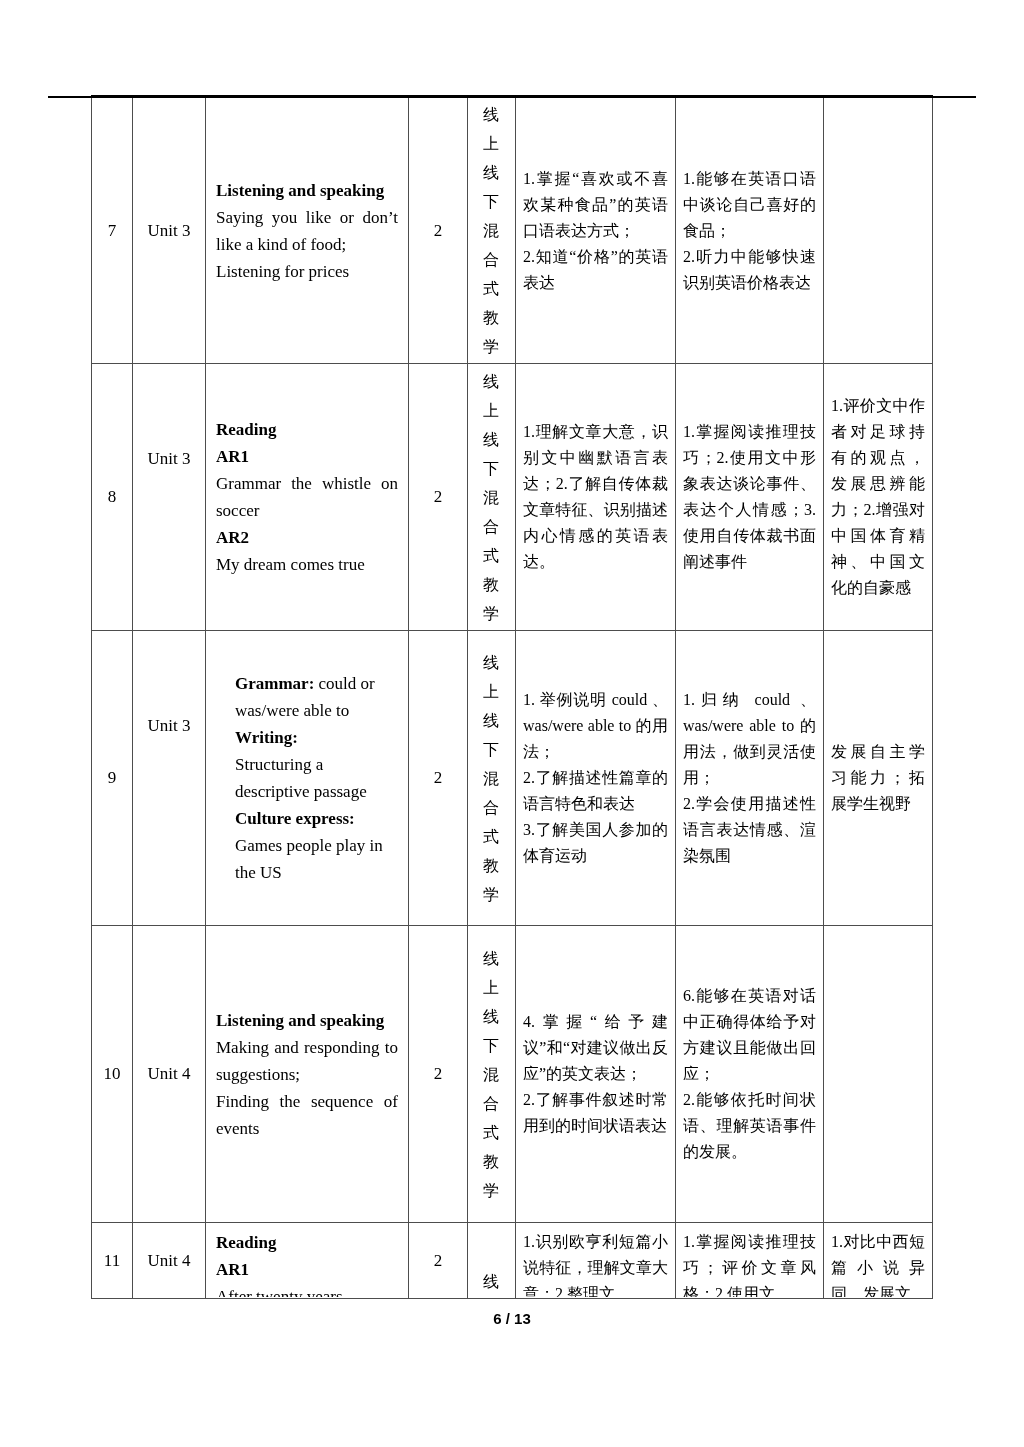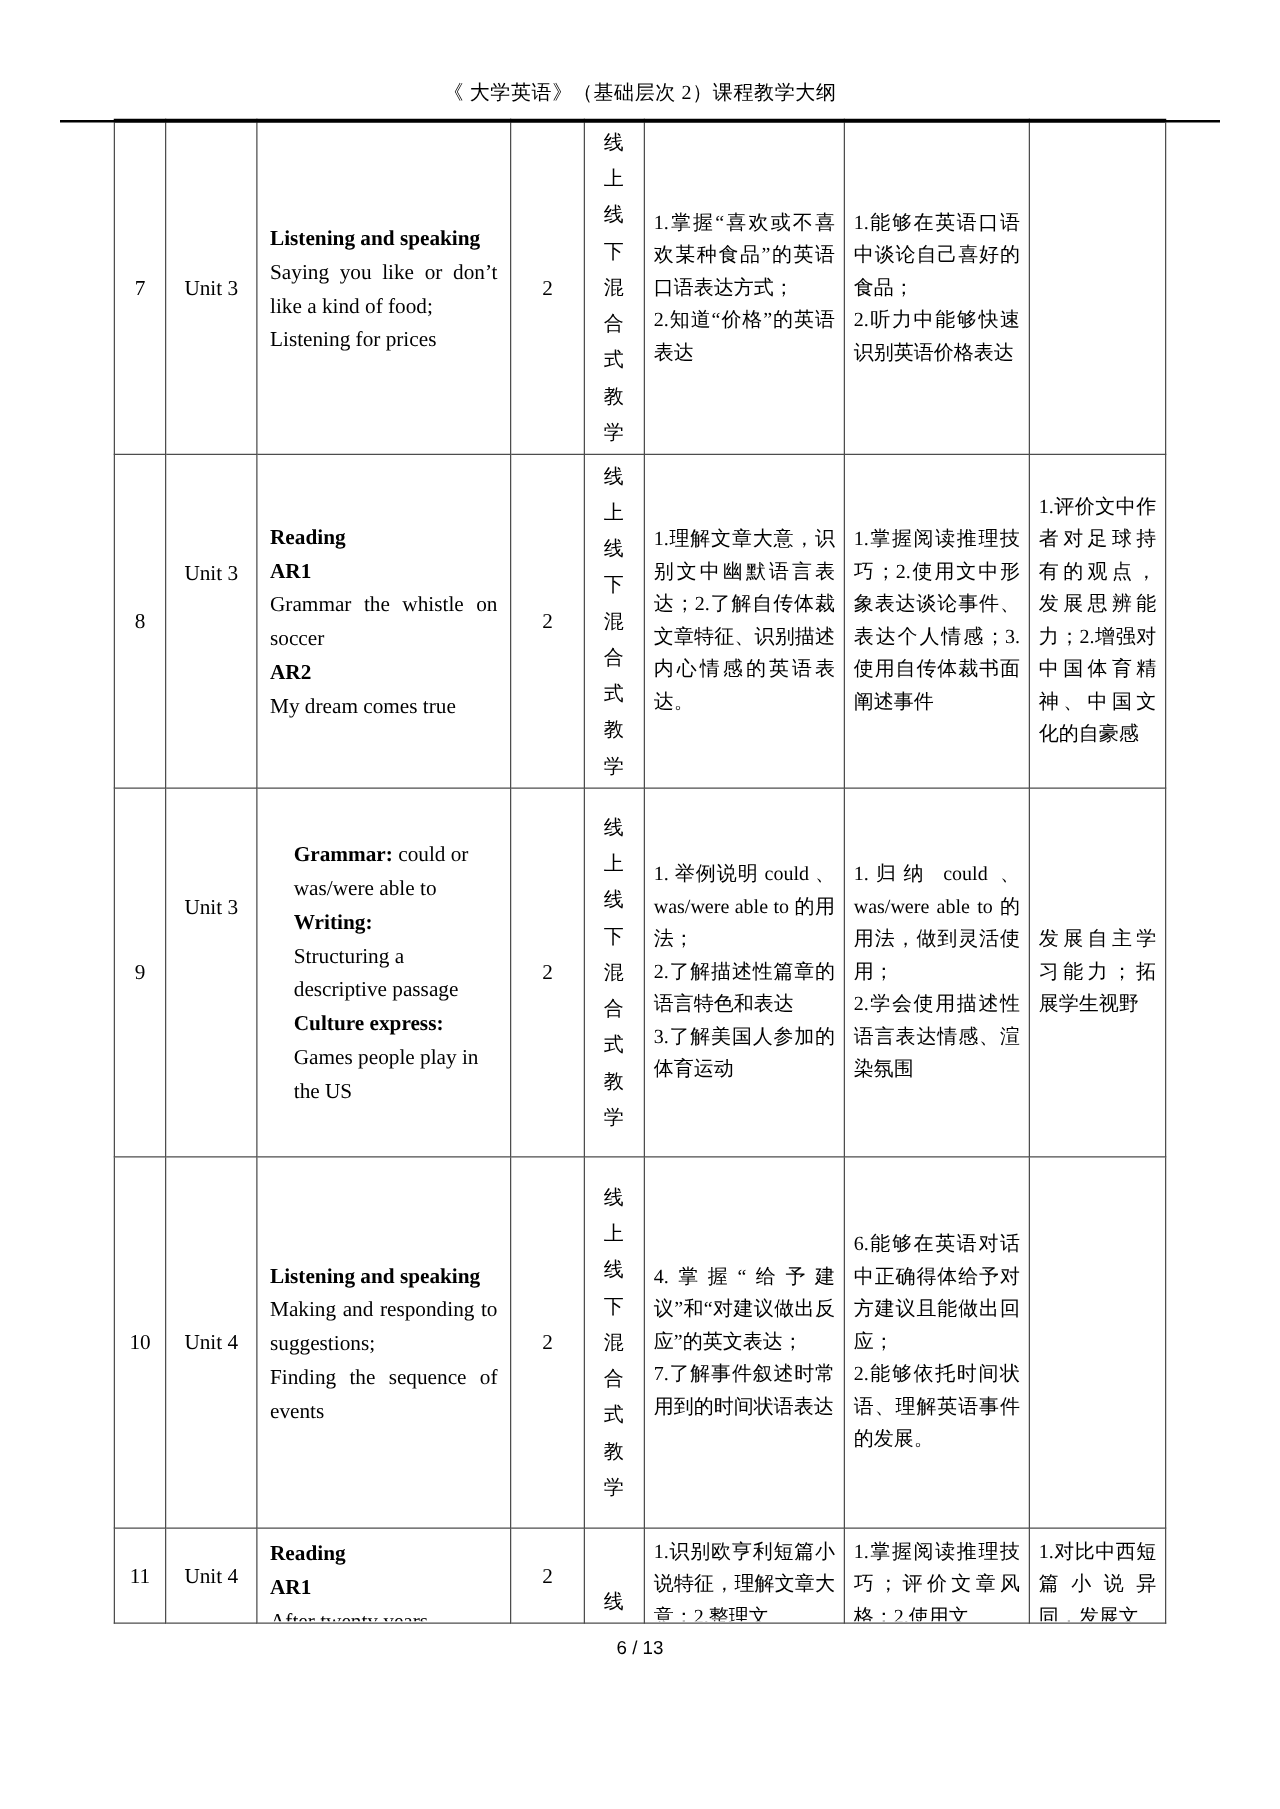--- a/index.html
+++ b/index.html
@@ -36,27 +36,26 @@
   tbody tr:nth-child(2) td.c-unit .cw,
   tbody tr:nth-child(3) td.c-unit .cw{padding-top:85px;}
   
   tbody tr:nth-child(5) td.c-content,
   tbody tr:nth-child(5) td.c-cjk{vertical-align:top;}
   tbody tr:nth-child(5) td.c-content .cw,
   tbody tr:nth-child(5) td.c-cjk .cw{padding-top:6px;max-height:68px;overflow:hidden;}
   tbody tr:nth-child(5) td.c-method{vertical-align:bottom;}
   tbody tr:nth-child(5) td.c-method .cw{padding-bottom:2px;}
   .page-footer{position:absolute;top:1310px;left:0;width:100%;text-align:center;
-               font-family:"Liberation Sans",sans-serif;font-weight:400;font-size:15px;}
+               font-family:"Liberation Sans",sans-serif;font-weight:700;font-size:15px;}
 </style>
 </head>
 <body>
 
 <div class="page">
-  <div class="doc-header">《 大学英语》（基础层次 2）课程教学大纲</div>
   <div class="header-rule"></div>
 
   <table class="syllabus">
     <colgroup>
       <col style="width:41px">
         <col style="width:73px">
         <col style="width:203px">
       <col style="width:59px">
         <col style="width:48px">
         <col style="width:160px">
@@ -195,21 +194,21 @@
           </td>
           <td class="c-hours">
             <div class="cw">2</div>
           </td>
           <td class="c-method">
             <div class="cw">线上线下混合式教学</div>
           </td>
           <td class="c-cjk">
             <div class="cw">
               <p>4.掌握“给予建议”和“对建议做出反应”的英文表达；</p>
-              <p>7.了解事件叙述时常用到的时间状语表达</p>
+              <p>2.了解事件叙述时常用到的时间状语表达</p>
             </div>
           </td>
           <td class="c-cjk">
             <div class="cw">
               <p>6.能够在英语对话中正确得体给予对方建议且能做出回应；</p>
               <p>2.能够依托时间状语、理解英语事件的发展。</p>
             </div>
           </td>
           <td class="c-cjk">
             <div class="cw"></div>

